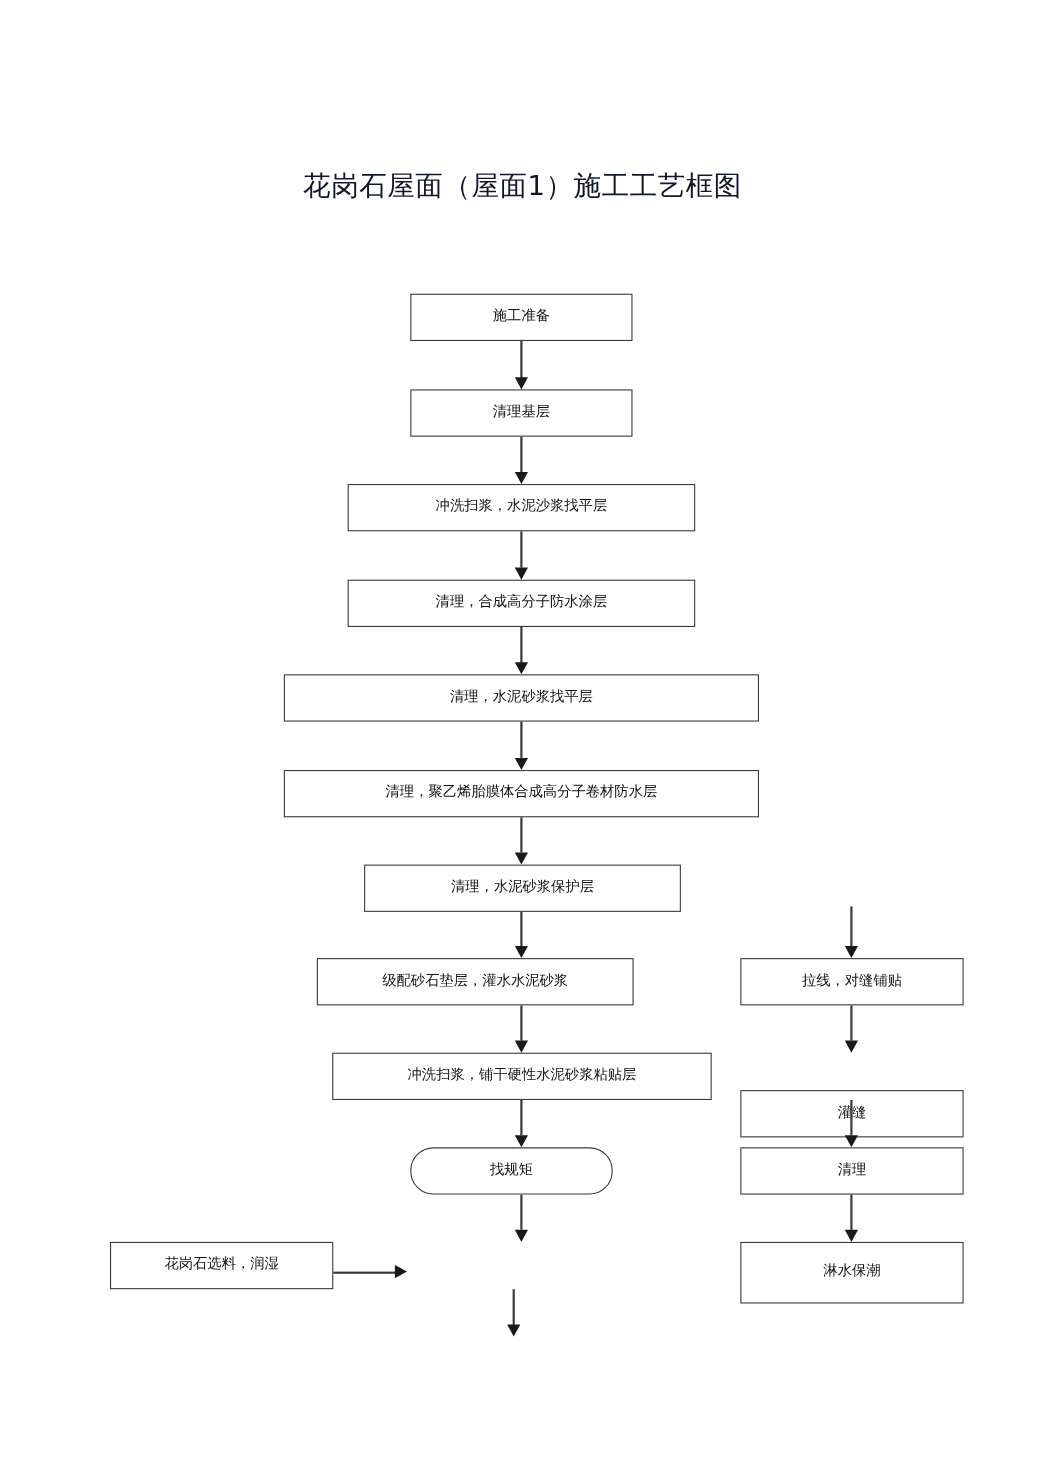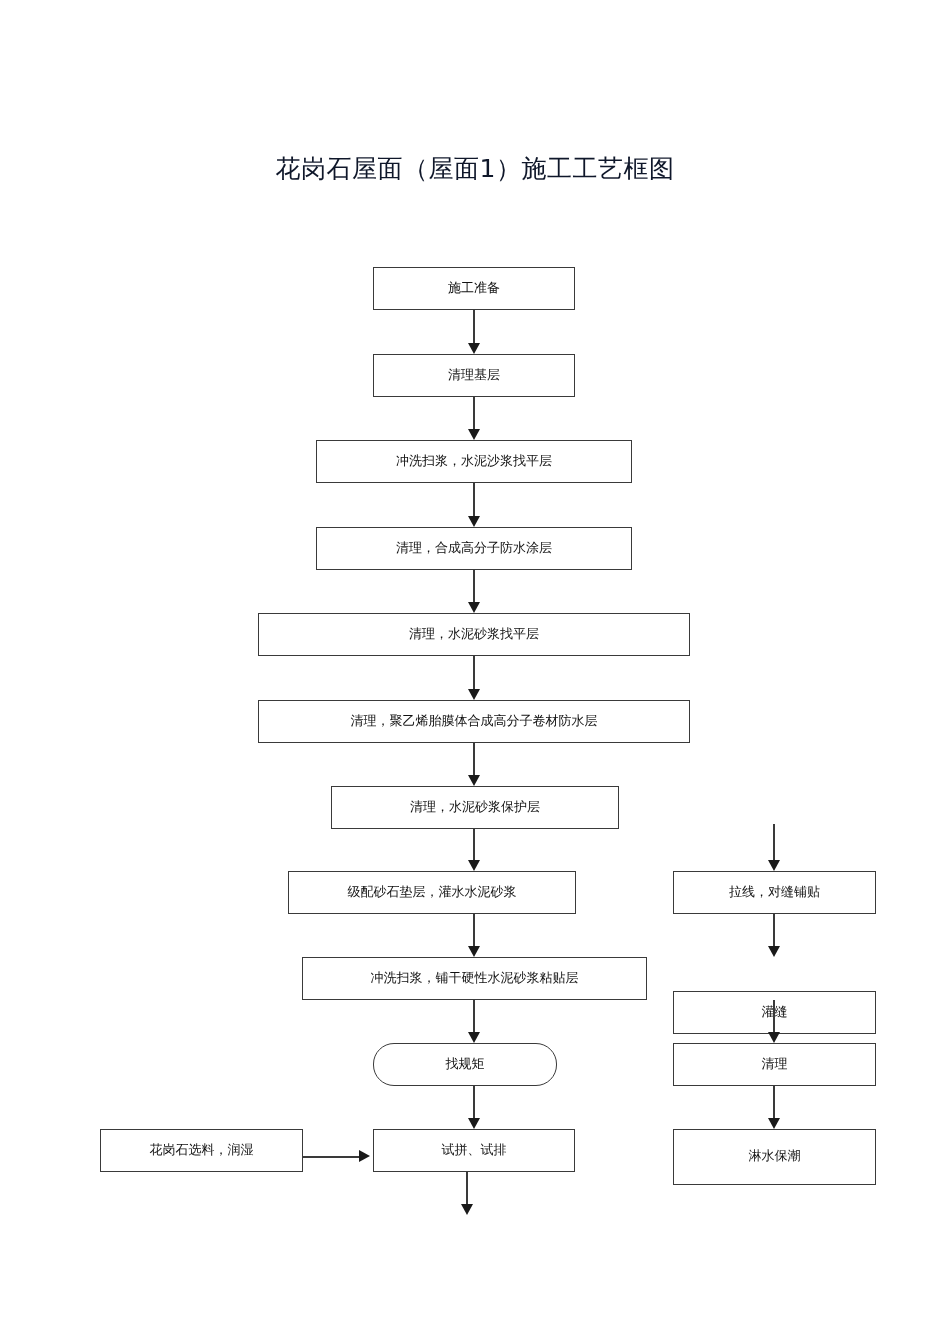--- a/index.html
+++ b/index.html
@@ -85,21 +85,20 @@
   <div class="node" style="left:258px; top:700px; width:432px; height:43px;">清理，聚乙烯胎膜体合成高分子卷材防水层</div>
 
   <div class="node" style="left:331px; top:786px; width:288px; height:43px;text-align:center;">清理，水泥砂浆保护层</div>
 
   <div class="node" style="left:288px; top:871px; width:288px; height:43px;text-align:right;">级配砂石垫层，灌水水泥砂浆</div>
 
   <div class="node" style="left:302px; top:957px; width:345px; height:43px;">冲洗扫浆，铺干硬性水泥砂浆粘贴层</div>
 
   <div class="node" style="left:373px; top:1043px; width:184px; height:43px;border-radius:21px;">找规矩</div>
 
-  <div class="node" style="left:373px; top:1129px; width:202px; height:43px;">试拼、试排</div>
 
   <div class="node" style="left:100px; top:1129px; width:203px; height:43px;">花岗石选料，润湿</div>
 
   <div class="node" style="left:673px; top:871px; width:203px; height:43px;">拉线，对缝铺贴</div>
 
   <div class="node" style="left:673px; top:957px; width:203px; height:43px;margin-top:34px;">灌缝</div>
 
   <div class="node" style="left:673px; top:1043px; width:203px; height:43px;">清理</div>
 
   <div class="node" style="left:673px; top:1129px; width:203px; height:56px;">淋水保潮</div>

